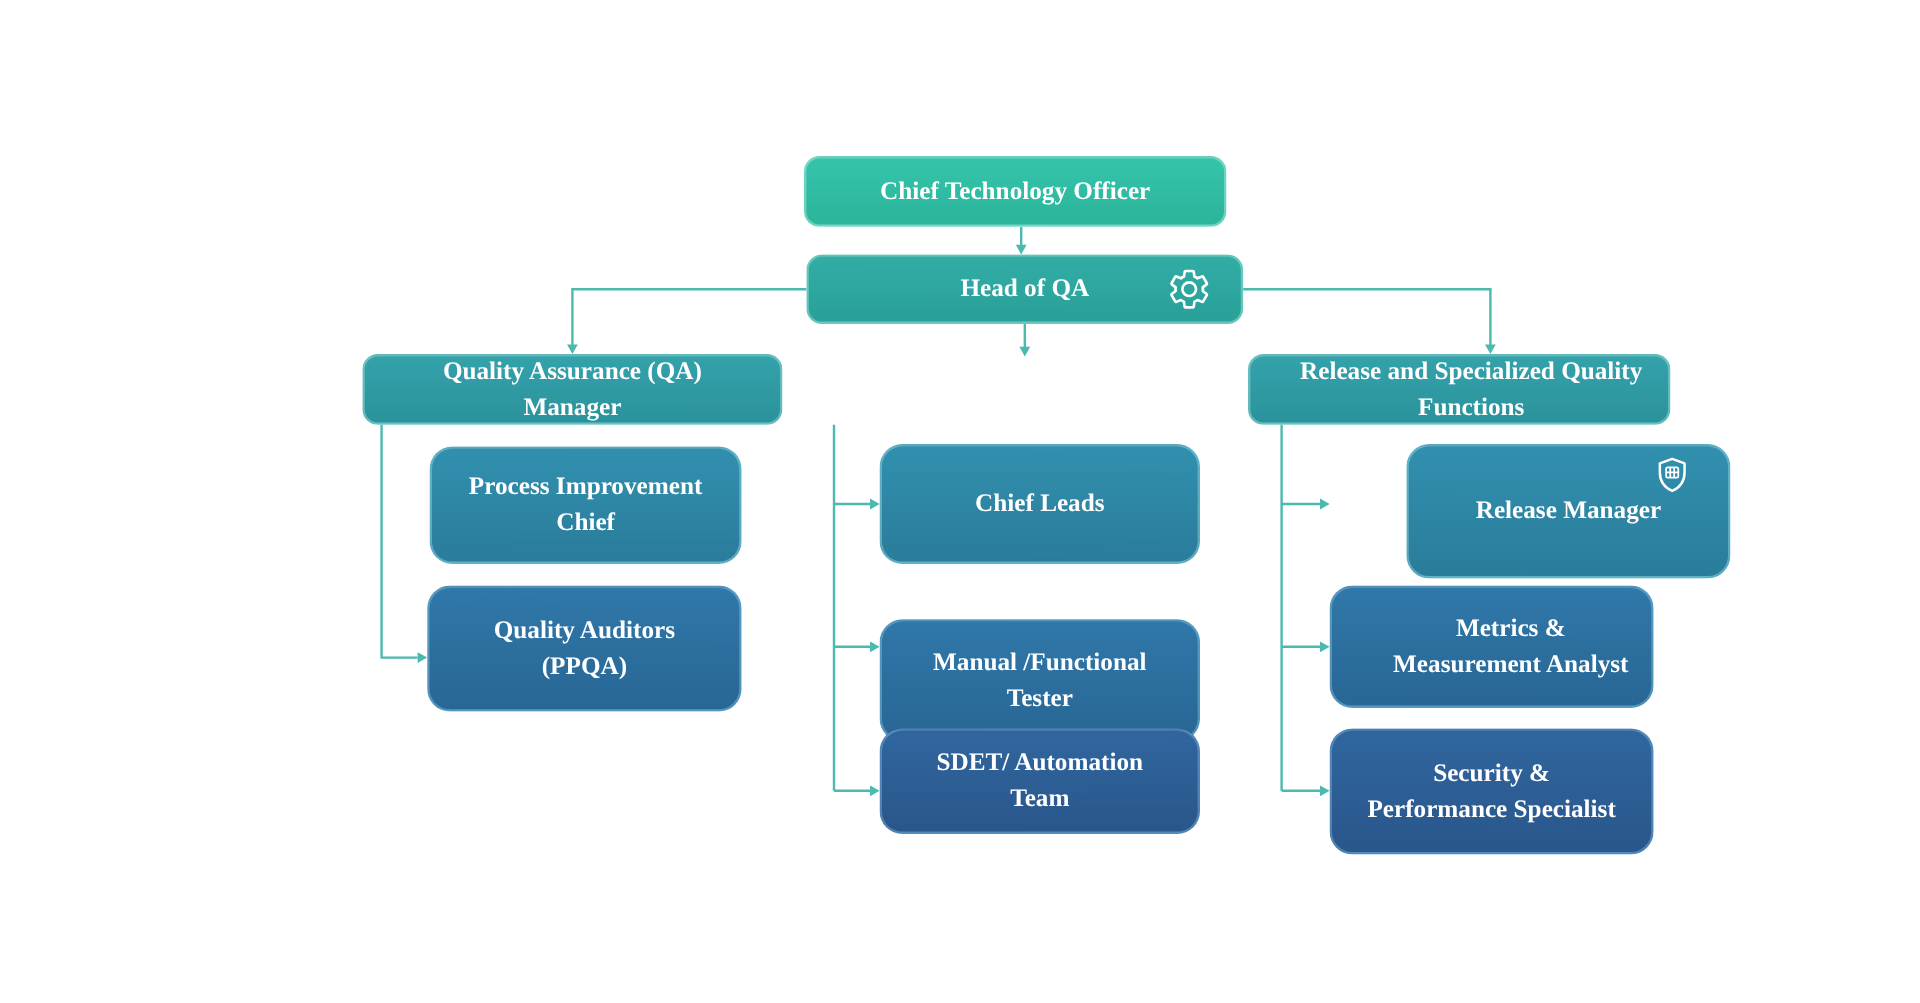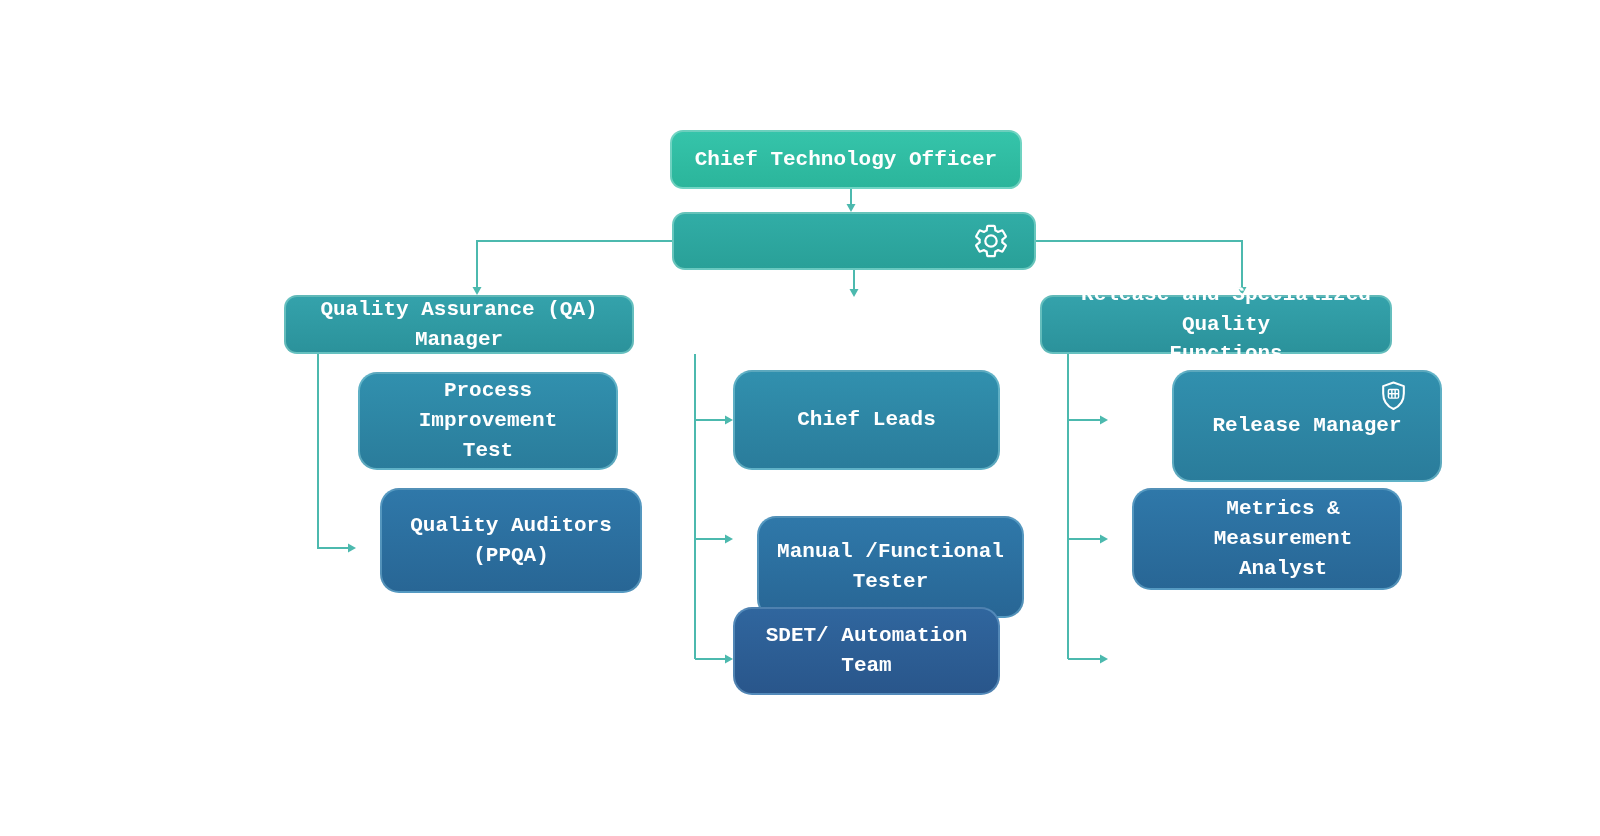--- a/index.html
+++ b/index.html
@@ -1,37 +1,37 @@
 <!DOCTYPE html>
 <html><head>
 <meta charset="utf-8">
 <style>
   html,body{margin:0;padding:0;background:#ffffff;}
   .canvas{
     position:relative;width:1600px;height:836px;background:#ffffff;overflow:hidden;
-    font-family:Liberation Mono, monospace;
+    font-family:Liberation Serif, serif;
   }
   svg.connectors{position:absolute;left:0;top:0;width:1600px;height:836px;pointer-events:none;}
   .node{
     position:absolute;display:flex;align-items:center;justify-content:center;
     color:#ffffff;font-weight:700;font-size:21px;text-align:center;line-height:1.42;
     white-space:pre-line;box-sizing:border-box;
   }
   .lbl{display:block;width:100%;padding:0 14px;}
   
   .n-cto{background:linear-gradient(180deg,#35C4AA 0%,#2BB59B 100%);border:2px solid rgba(163,228,217,.55);border-radius:13px;}
   .n-headqa{background:linear-gradient(180deg,#31ADA6 0%,#29A098 100%);border:2px solid rgba(151,224,214,.55);border-radius:13px;}
   .n-header{background:linear-gradient(180deg,#34A2AB 0%,#2B929B 100%);border:2px solid rgba(151,224,214,.5);border-radius:13px;}
   .n-row1{background:linear-gradient(180deg,#3190AE 0%,#2A7C9B 100%);border:2px solid rgba(142,211,224,.5);border-radius:19px;}
-  .n-row2{background:linear-gradient(180deg,#2F78A9 0%,#286695 100%);border:2px solid rgba(132,196,224,.45);border-radius:19px;margin-left:24px;}
+  .n-row2{background:linear-gradient(180deg,#2F78A9 0%,#286695 100%);border:2px solid rgba(132,196,224,.45);border-radius:19px;}
   .n-row3{background:linear-gradient(180deg,#30669E 0%,#29568B 100%);border:2px solid rgba(126,181,219,.45);border-radius:19px;}
   
   .pos-cto{left:670px;top:130px;width:352px;height:59px;}
   .pos-headqa{left:672px;top:212px;width:364px;height:58px;}
-  .pos-qamgr{left:284px;top:295px;width:350px;height:59px;align-items:center;}
+  .pos-qamgr{left:302px;top:295px;width:350px;height:59px;align-items:center;}
   .pos-testmgr{left:672px;top:297px;width:365px;height:57px;}
   .pos-release{left:1040px;top:295px;width:352px;height:59px;padding-left:20px;}
   .pos-procimp{left:358px;top:372px;width:260px;height:98px;}
   .pos-qaud{left:356px;top:488px;width:262px;height:105px;}
   .pos-testleads{left:733px;top:370px;width:267px;height:100px;}
   .pos-manual{left:733px;top:516px;width:267px;height:102px;}
   .pos-sdet{left:733px;top:607px;width:267px;height:88px;}
   .pos-relmgr{left:1172px;top:370px;width:270px;height:112px;}
   .pos-metrics{left:1108px;top:488px;width:270px;height:102px;padding-left:32px;}
   .pos-security{left:1108px;top:607px;width:270px;height:105px;}
@@ -82,39 +82,40 @@
       <polygon points="1100,534.5 1100,543.5 1108,539"></polygon>
       <polygon points="1100,654.5 1100,663.5 1108,659"></polygon>
     </g>
   </svg>
 
   <div class="node n-cto pos-cto">
     <span class="lbl">Chief Technology Officer</span>
   </div>
 
   <div class="node n-headqa pos-headqa">
+    <span class="lbl">Head of QA</span>
     <svg class="icon icon-gear" viewBox="0 0 24 24">
       <path fill="none" stroke="#ffffff" stroke-width="1.4" stroke-linejoin="round" d="M19.14,12.94c0.04-0.3,0.06-0.61,0.06-0.94c0-0.32-0.02-0.64-0.07-0.94l2.03-1.58c0.18-0.14,0.23-0.41,0.12-0.61l-1.92-3.32c-0.12-0.22-0.37-0.29-0.59-0.22l-2.39,0.96c-0.5-0.38-1.03-0.7-1.62-0.94L14.4,2.81c-0.04-0.24-0.24-0.41-0.48-0.41h-3.84c-0.24,0-0.43,0.17-0.47,0.41L9.25,5.35C8.66,5.59,8.12,5.92,7.63,6.29L5.24,5.33c-0.22-0.08-0.47,0-0.59,0.22L2.74,8.87C2.62,9.08,2.66,9.34,2.86,9.48l2.03,1.58C4.84,11.36,4.8,11.69,4.8,12s0.02,0.64,0.07,0.94l-2.03,1.58c-0.18,0.14-0.23,0.41-0.12,0.61l1.92,3.32c0.12,0.22,0.37,0.29,0.59,0.22l2.39-0.96c0.5,0.38,1.03,0.7,1.62,0.94l0.36,2.54c0.05,0.24,0.24,0.41,0.48,0.41h3.84c0.24,0,0.44-0.17,0.47-0.41l0.36-2.54c0.59-0.24,1.13-0.56,1.62-0.94l2.39,0.96c0.22,0.08,0.47,0,0.59-0.22l1.92-3.32c0.12-0.22,0.07-0.47-0.12-0.61L19.14,12.94z M12,15.6c-1.98,0-3.6-1.62-3.6-3.6s1.62-3.6,3.6-3.6s3.6,1.62,3.6,3.6S13.98,15.6,12,15.6z"></path>
     </svg>
   </div>
 
   <div class="node n-header pos-qamgr">
     <span class="lbl">Quality Assurance (QA)
 Manager</span>
   </div>
 
 
   <div class="node n-header pos-release">
     <span class="lbl">Release and Specialized Quality
 Functions</span>
   </div>
 
   <div class="node n-row1 pos-procimp">
     <span class="lbl">Process Improvement
-Test</span>
+Chief</span>
   </div>
   <div class="node n-row2 pos-qaud">
     <span class="lbl">Quality Auditors
 (PPQA)</span>
   </div>
 
   <div class="node n-row1 pos-testleads">
     <span class="lbl">Chief Leads</span>
   </div>
   <div class="node n-row2 pos-manual">
@@ -135,14 +136,18 @@
         <line x1="10.8" y1="7.6" x2="10.8" y2="13.9"></line>
         <line x1="13.2" y1="7.6" x2="13.2" y2="13.9"></line>
         <line x1="8.3" y1="10.7" x2="15.7" y2="10.7"></line>
       </g>
     </svg>
   </div>
   <div class="node n-row2 pos-metrics">
     <span class="lbl">Metrics &amp;
 Measurement Analyst</span>
   </div>
+  <div class="node n-row3 pos-security">
+    <span class="lbl">Security &amp;
+Performance Specialist</span>
+  </div>
 
 </div>
 
 </body></html>

